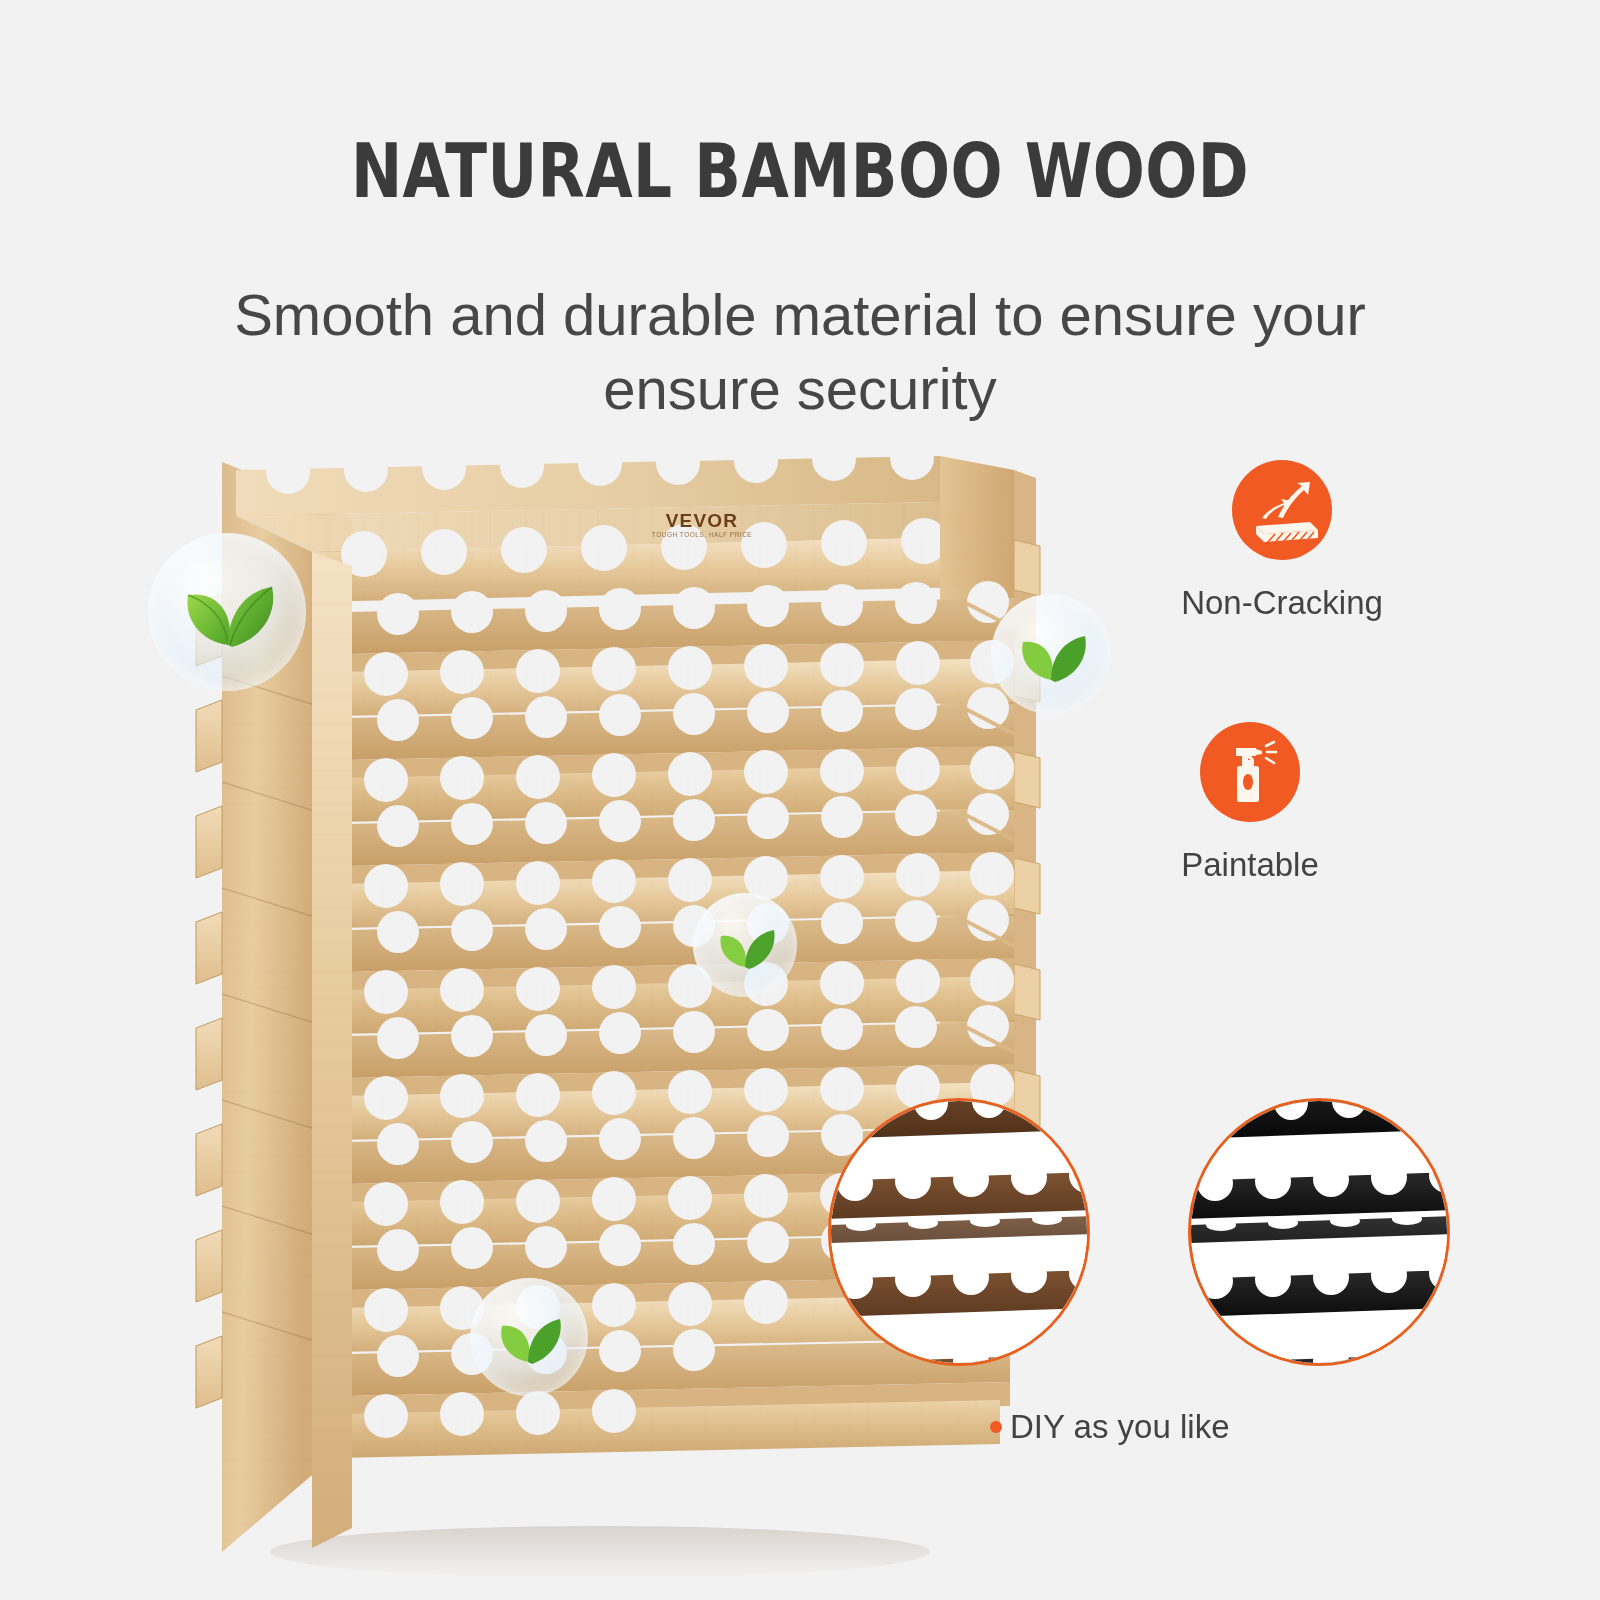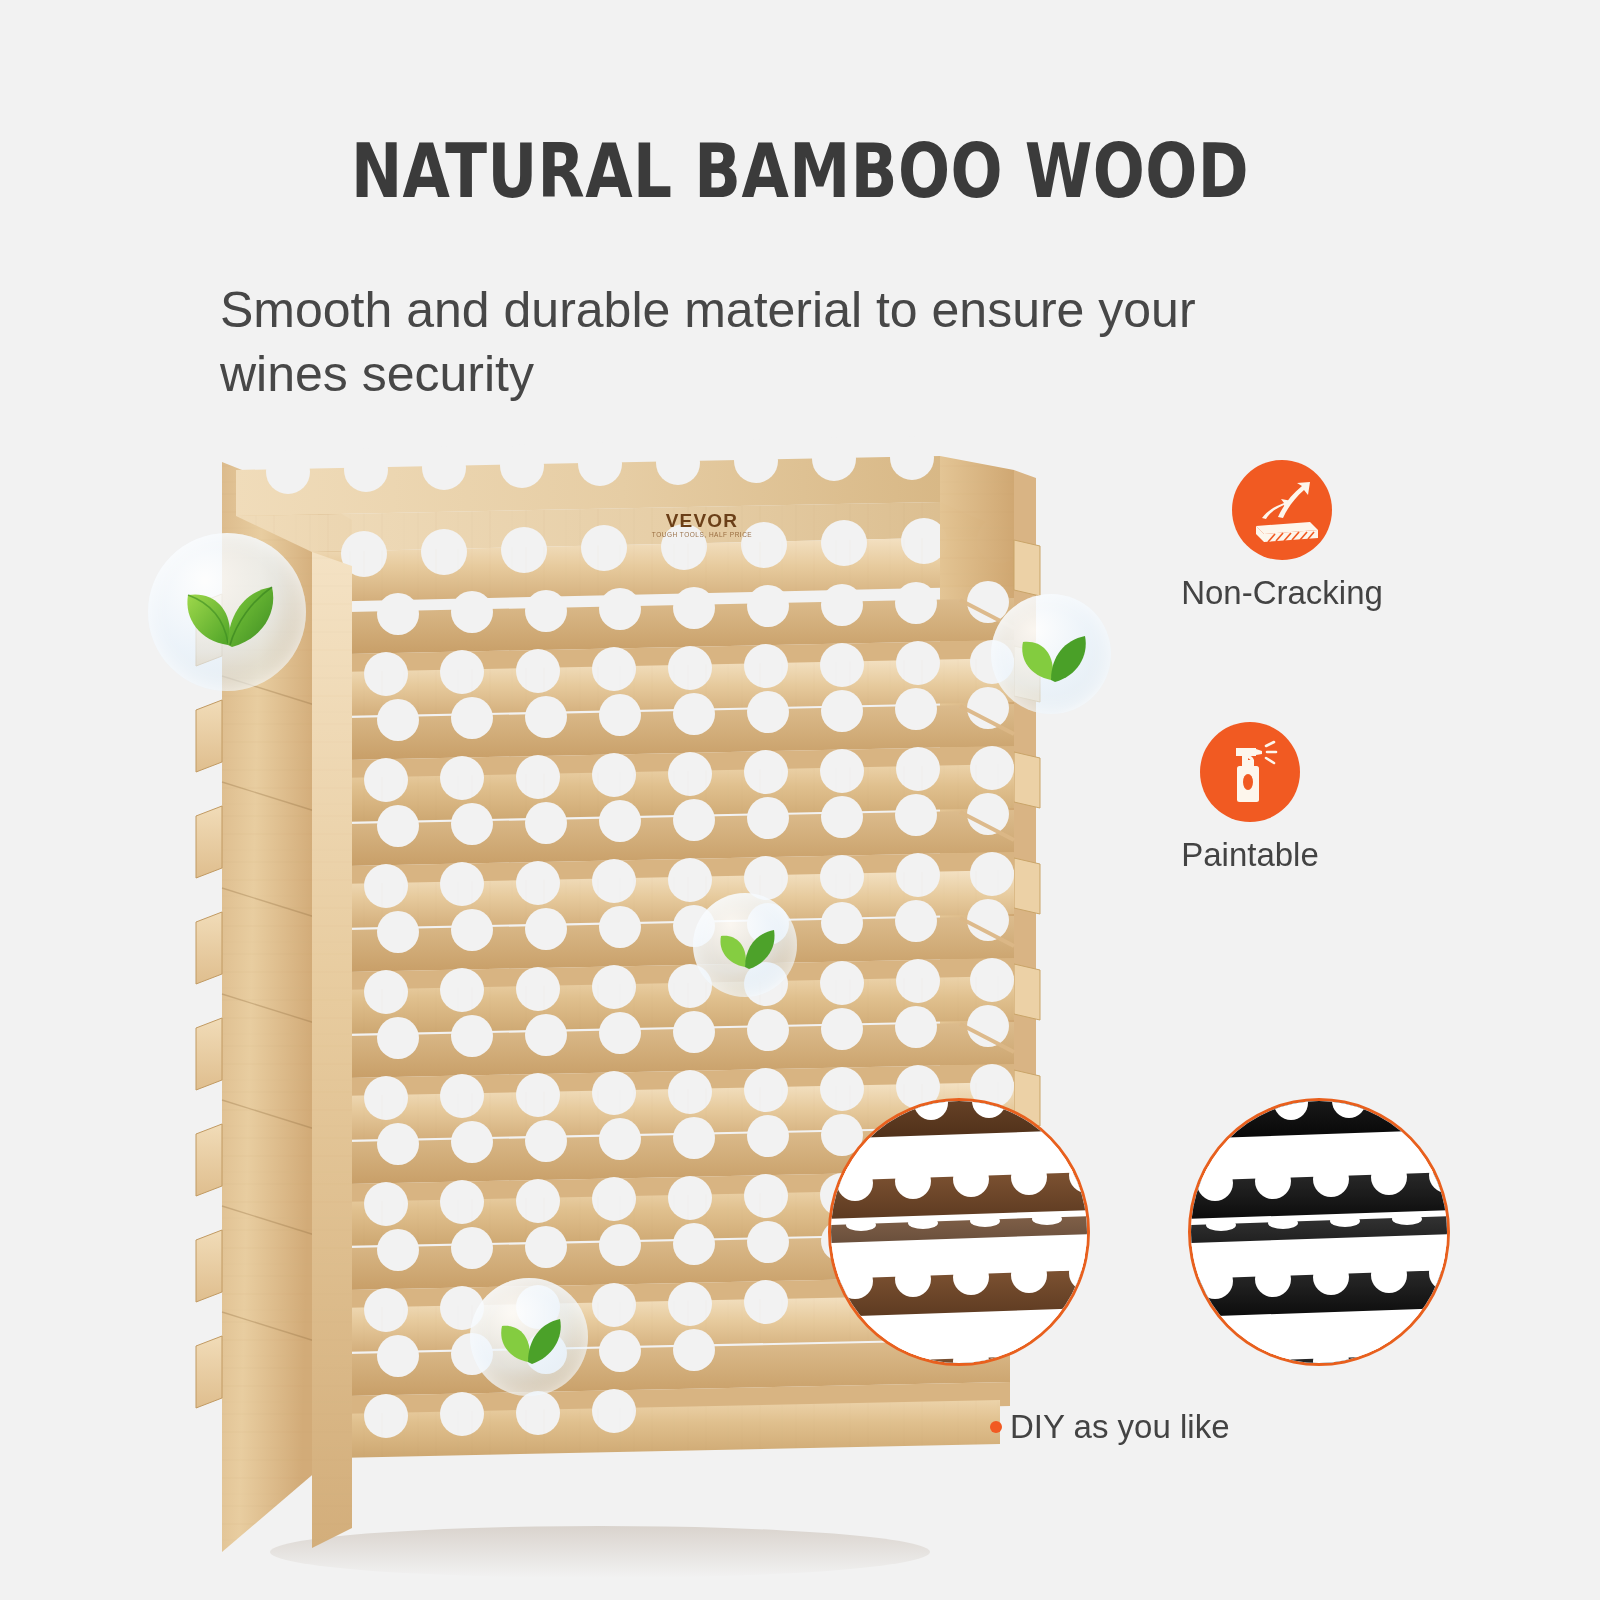--- a/index.html
+++ b/index.html
@@ -18,33 +18,33 @@
     font-family:"DejaVu Sans Condensed","Liberation Sans Narrow","Liberation Sans",sans-serif;
     font-weight:bold;
     font-size:74px;
     letter-spacing:0.5px;
     color:#3b3b3b;
     transform:scaleX(0.92);
     white-space:nowrap;
   }
   #subhead {
     position:absolute; top:278px; left:50%; transform:translateX(-50%);
-    width:1160px; 
-    font-size:50px; line-height:1.28; color:#474747; font-weight:400;
+    width:1160px; text-align:center;
+    font-size:58px; line-height:1.28; color:#474747; font-weight:400;
   }
 
   
   .feature { position:absolute; text-align:center; width:320px; }
   #feature-0 { left:1122px; top:460px; }
   #feature-1 { left:1090px; top:722px; }
   .feat-circle {
     width:100px; height:100px; border-radius:50%;
     background:#f15a22; margin:0 auto; position:relative;
   }
-  .feat-label { margin-top:14px; font-size:33px; color:#434343; }
+  .feat-label { margin-top:24px; font-size:33px; color:#434343; }
   .feat-circle svg { position:absolute; left:0; top:0; }
 
   
   .inset {
     position:absolute; border-radius:50%;
     border:3px solid #e8601e; overflow:hidden; background:#fff;
   }
   #inset-brown { left:828px; top:1098px; width:262px; height:268px; }
   #inset-black { left:1188px; top:1098px; width:262px; height:268px; }
   .inset-inner { position:absolute; left:-40px; top:-16px; width:360px; height:320px; }
@@ -79,21 +79,21 @@
   #bubble-1 { left:991px; top:594px; width:120px; height:120px; }
   #bubble-2 { left:693px; top:893px; width:104px; height:104px; }
   #bubble-3 { left:470px; top:1278px; width:118px; height:118px; }
 </style>
 </head>
 <body>
 
 <div id="headline">NATURAL BAMBOO WOOD</div>
 <div id="subhead">
   <div>Smooth and durable material to ensure your</div>
-  <div>wines security</div>
+  <div>ensure security</div>
 </div>
 
 <svg id="rack" viewBox="0 0 1600 1600" xmlns="http://www.w3.org/2000/svg">
   <defs>
 
     <linearGradient id="gFront" x1="0" y1="0" x2="0" y2="1">
       <stop offset="0%" stop-color="#ecd3aa"></stop>
       <stop offset="38%" stop-color="#e0c08e"></stop>
       <stop offset="100%" stop-color="#cda771"></stop>
     </linearGradient>

